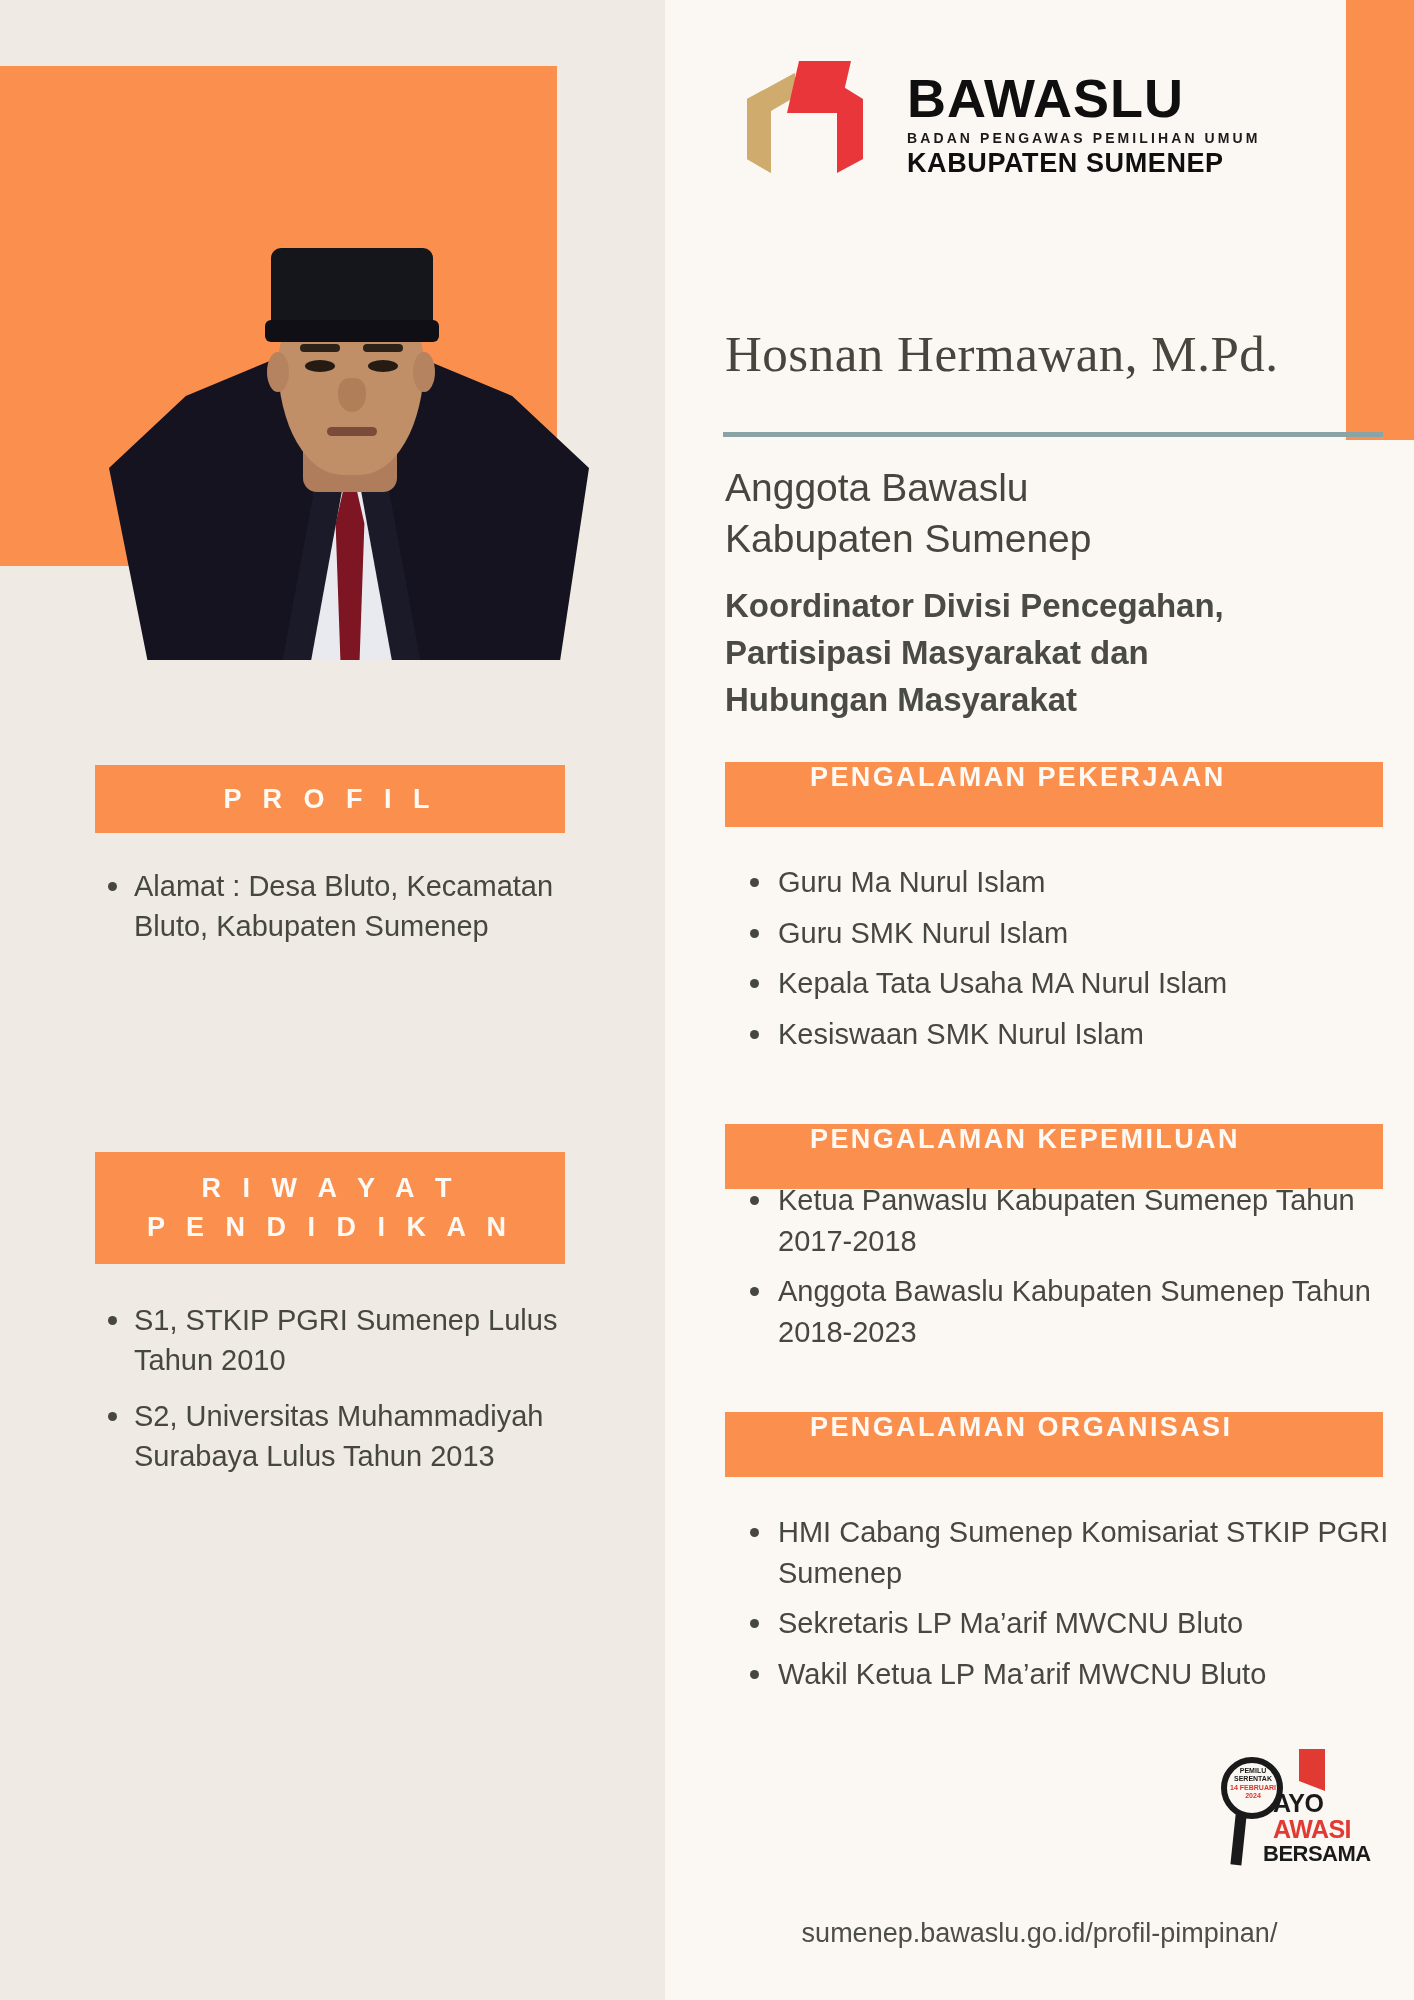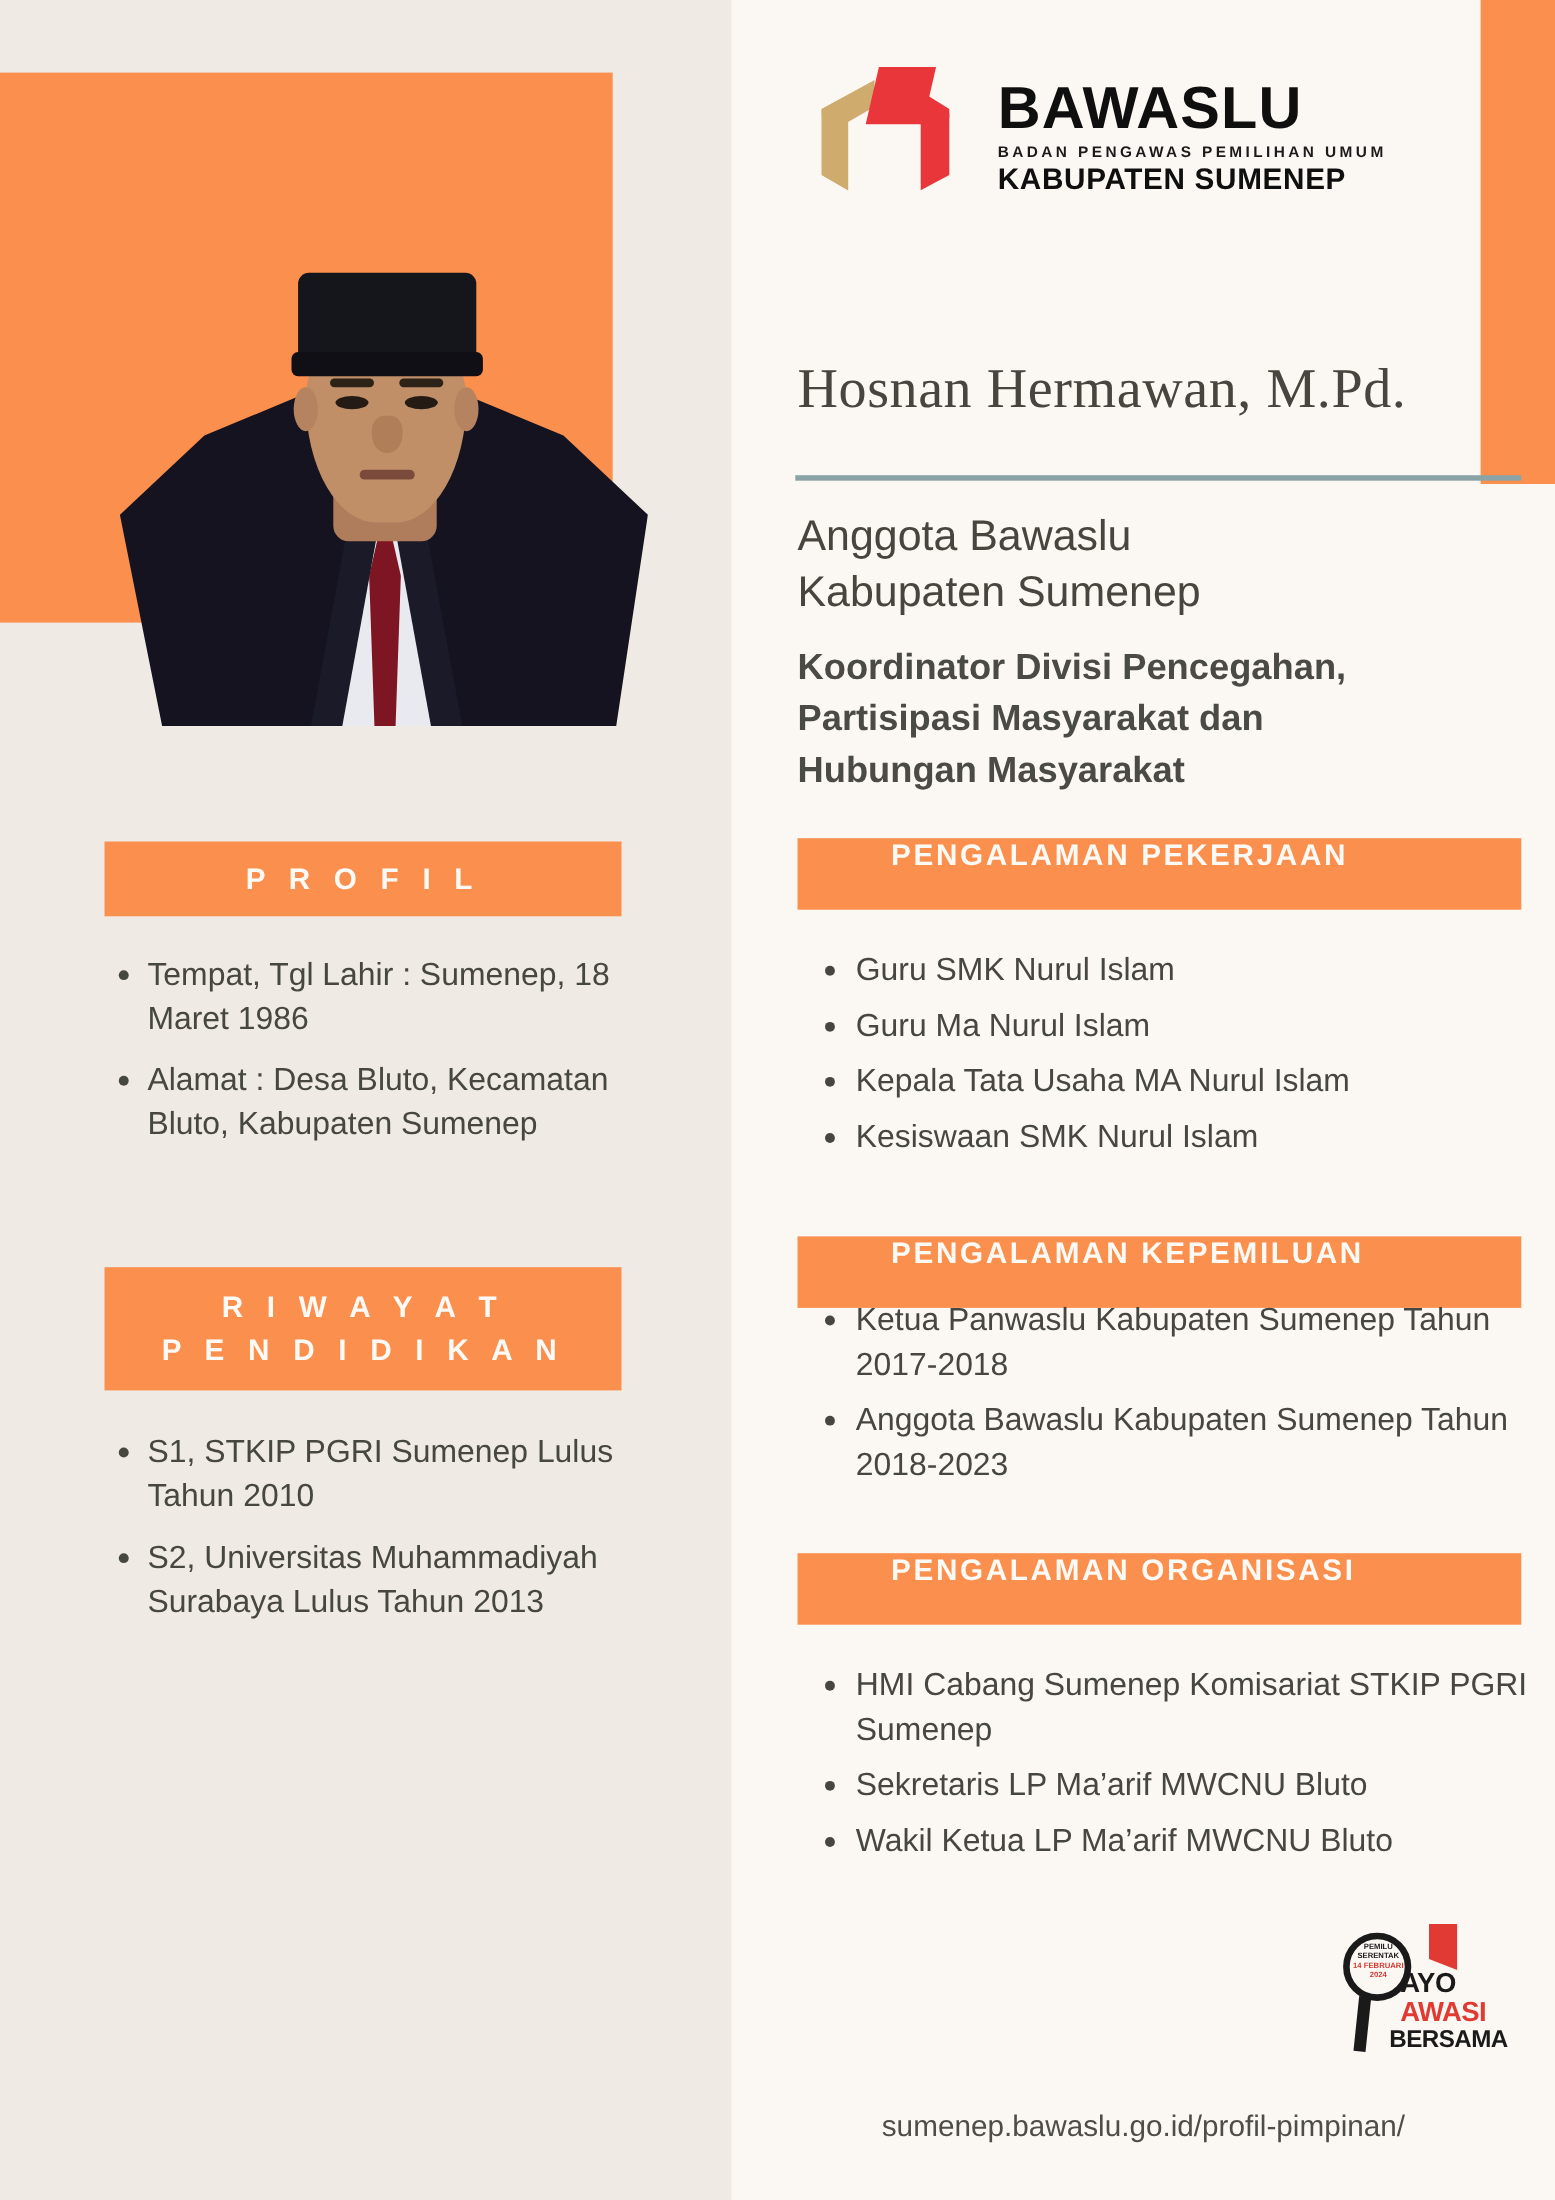--- a/index.html
+++ b/index.html
@@ -254,21 +254,20 @@
         <div class="p-mouth"></div>
         <div class="p-cap"></div>
       </div>
     </div>
 
     <div class="sec-bar bar-profil">
       <span>P R O F I L</span>
     </div>
 
     <ul class="bullets list-profil">
-      <li>Tempat, Tgl Lahir : Sumenep, 18 Maret 1986</li>
       <li>Alamat : Desa Bluto, Kecamatan Bluto, Kabupaten Sumenep</li>
     </ul>
 
     <div class="sec-bar bar-riwayat">
       <span>R I W A Y A T</span>
       <span>P E N D I D I K A N</span>
     </div>
 
     <ul class="bullets list-edu">
       <li>S1, STKIP PGRI Sumenep Lulus Tahun 2010</li>
@@ -311,22 +310,22 @@
     <div class="role-sub">
       <div>Koordinator Divisi Pencegahan,</div>
       <div>Partisipasi Masyarakat dan</div>
       <div>Hubungan Masyarakat</div>
     </div>
 
     <div class="bar-r bar-kerja">
       <span>PENGALAMAN PEKERJAAN</span>
     </div>
     <ul class="bullets-r list-kerja">
+      <li>Guru Ma Nurul Islam</li>
       <li>Guru SMK Nurul Islam</li>
-      <li>Guru Ma Nurul Islam</li>
       <li>Kepala Tata Usaha MA Nurul Islam</li>
       <li>Kesiswaan SMK Nurul Islam</li>
     </ul>
 
     <div class="bar-r bar-pemilu">
       <span>PENGALAMAN KEPEMILUAN</span>
     </div>
     <ul class="bullets-r list-pemilu">
       <li>Ketua Panwaslu Kabupaten Sumenep Tahun 2017-2018</li>
       <li>Anggota Bawaslu Kabupaten Sumenep Tahun 2018-2023</li>

